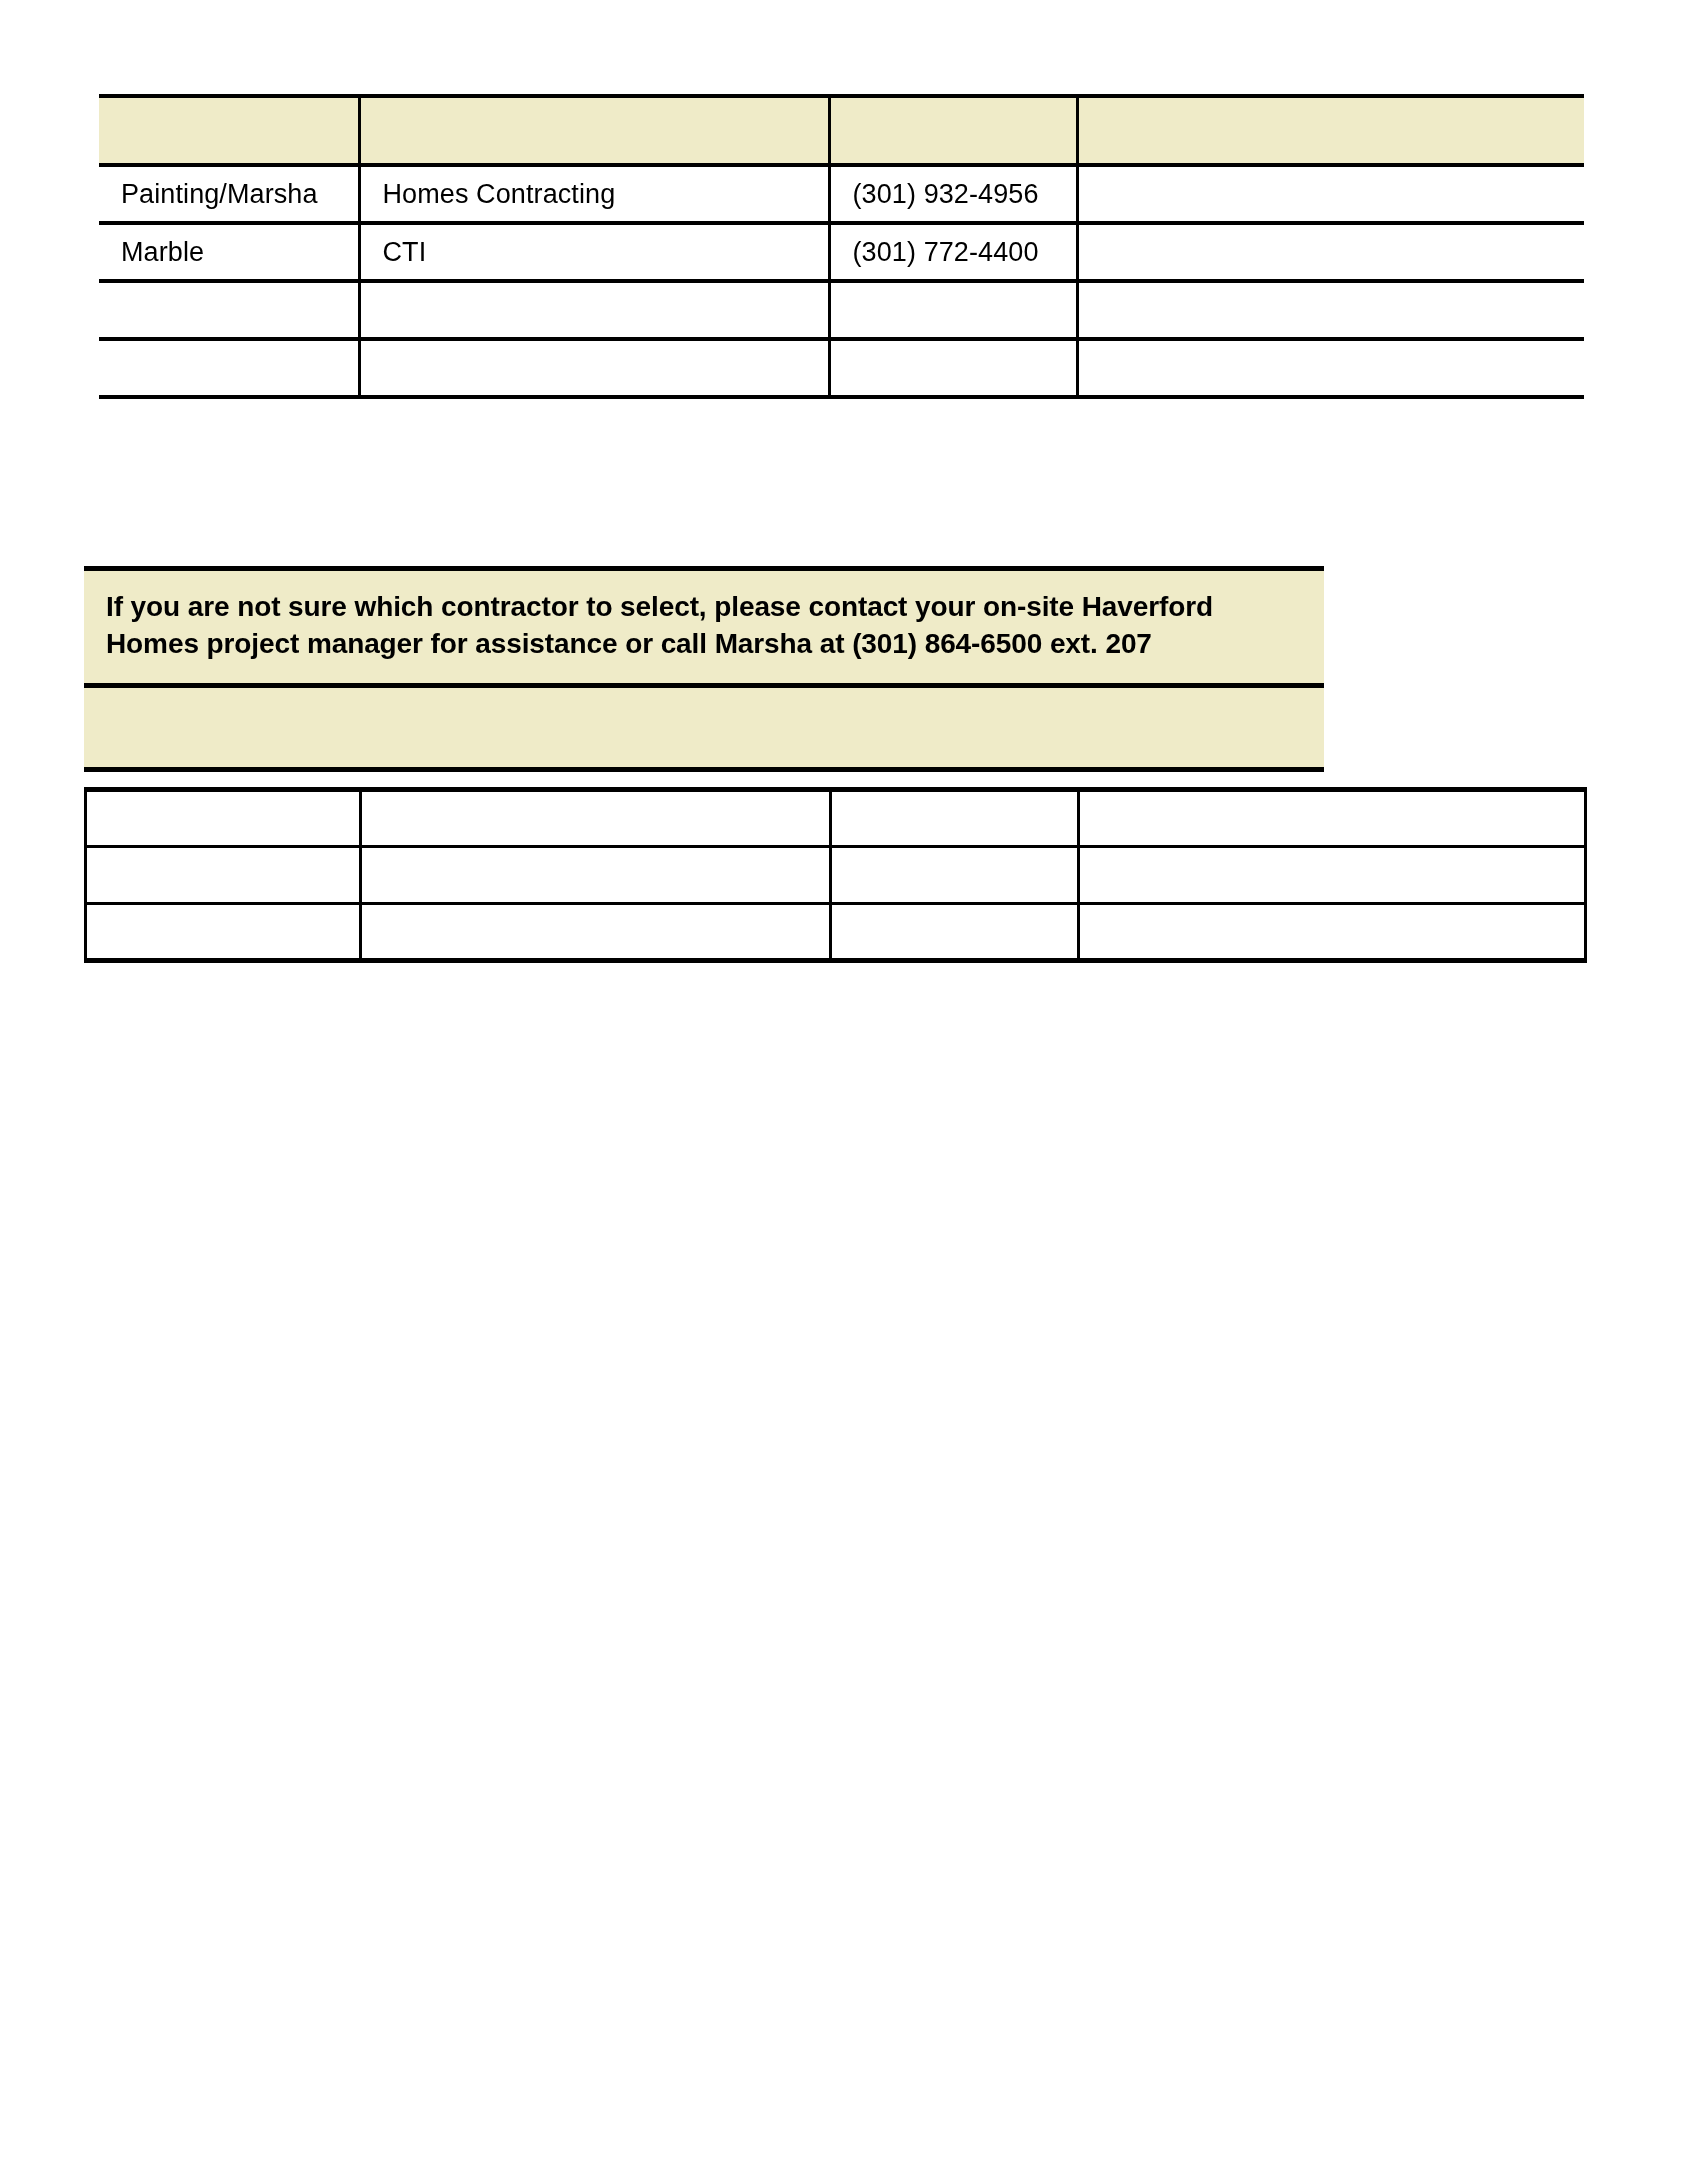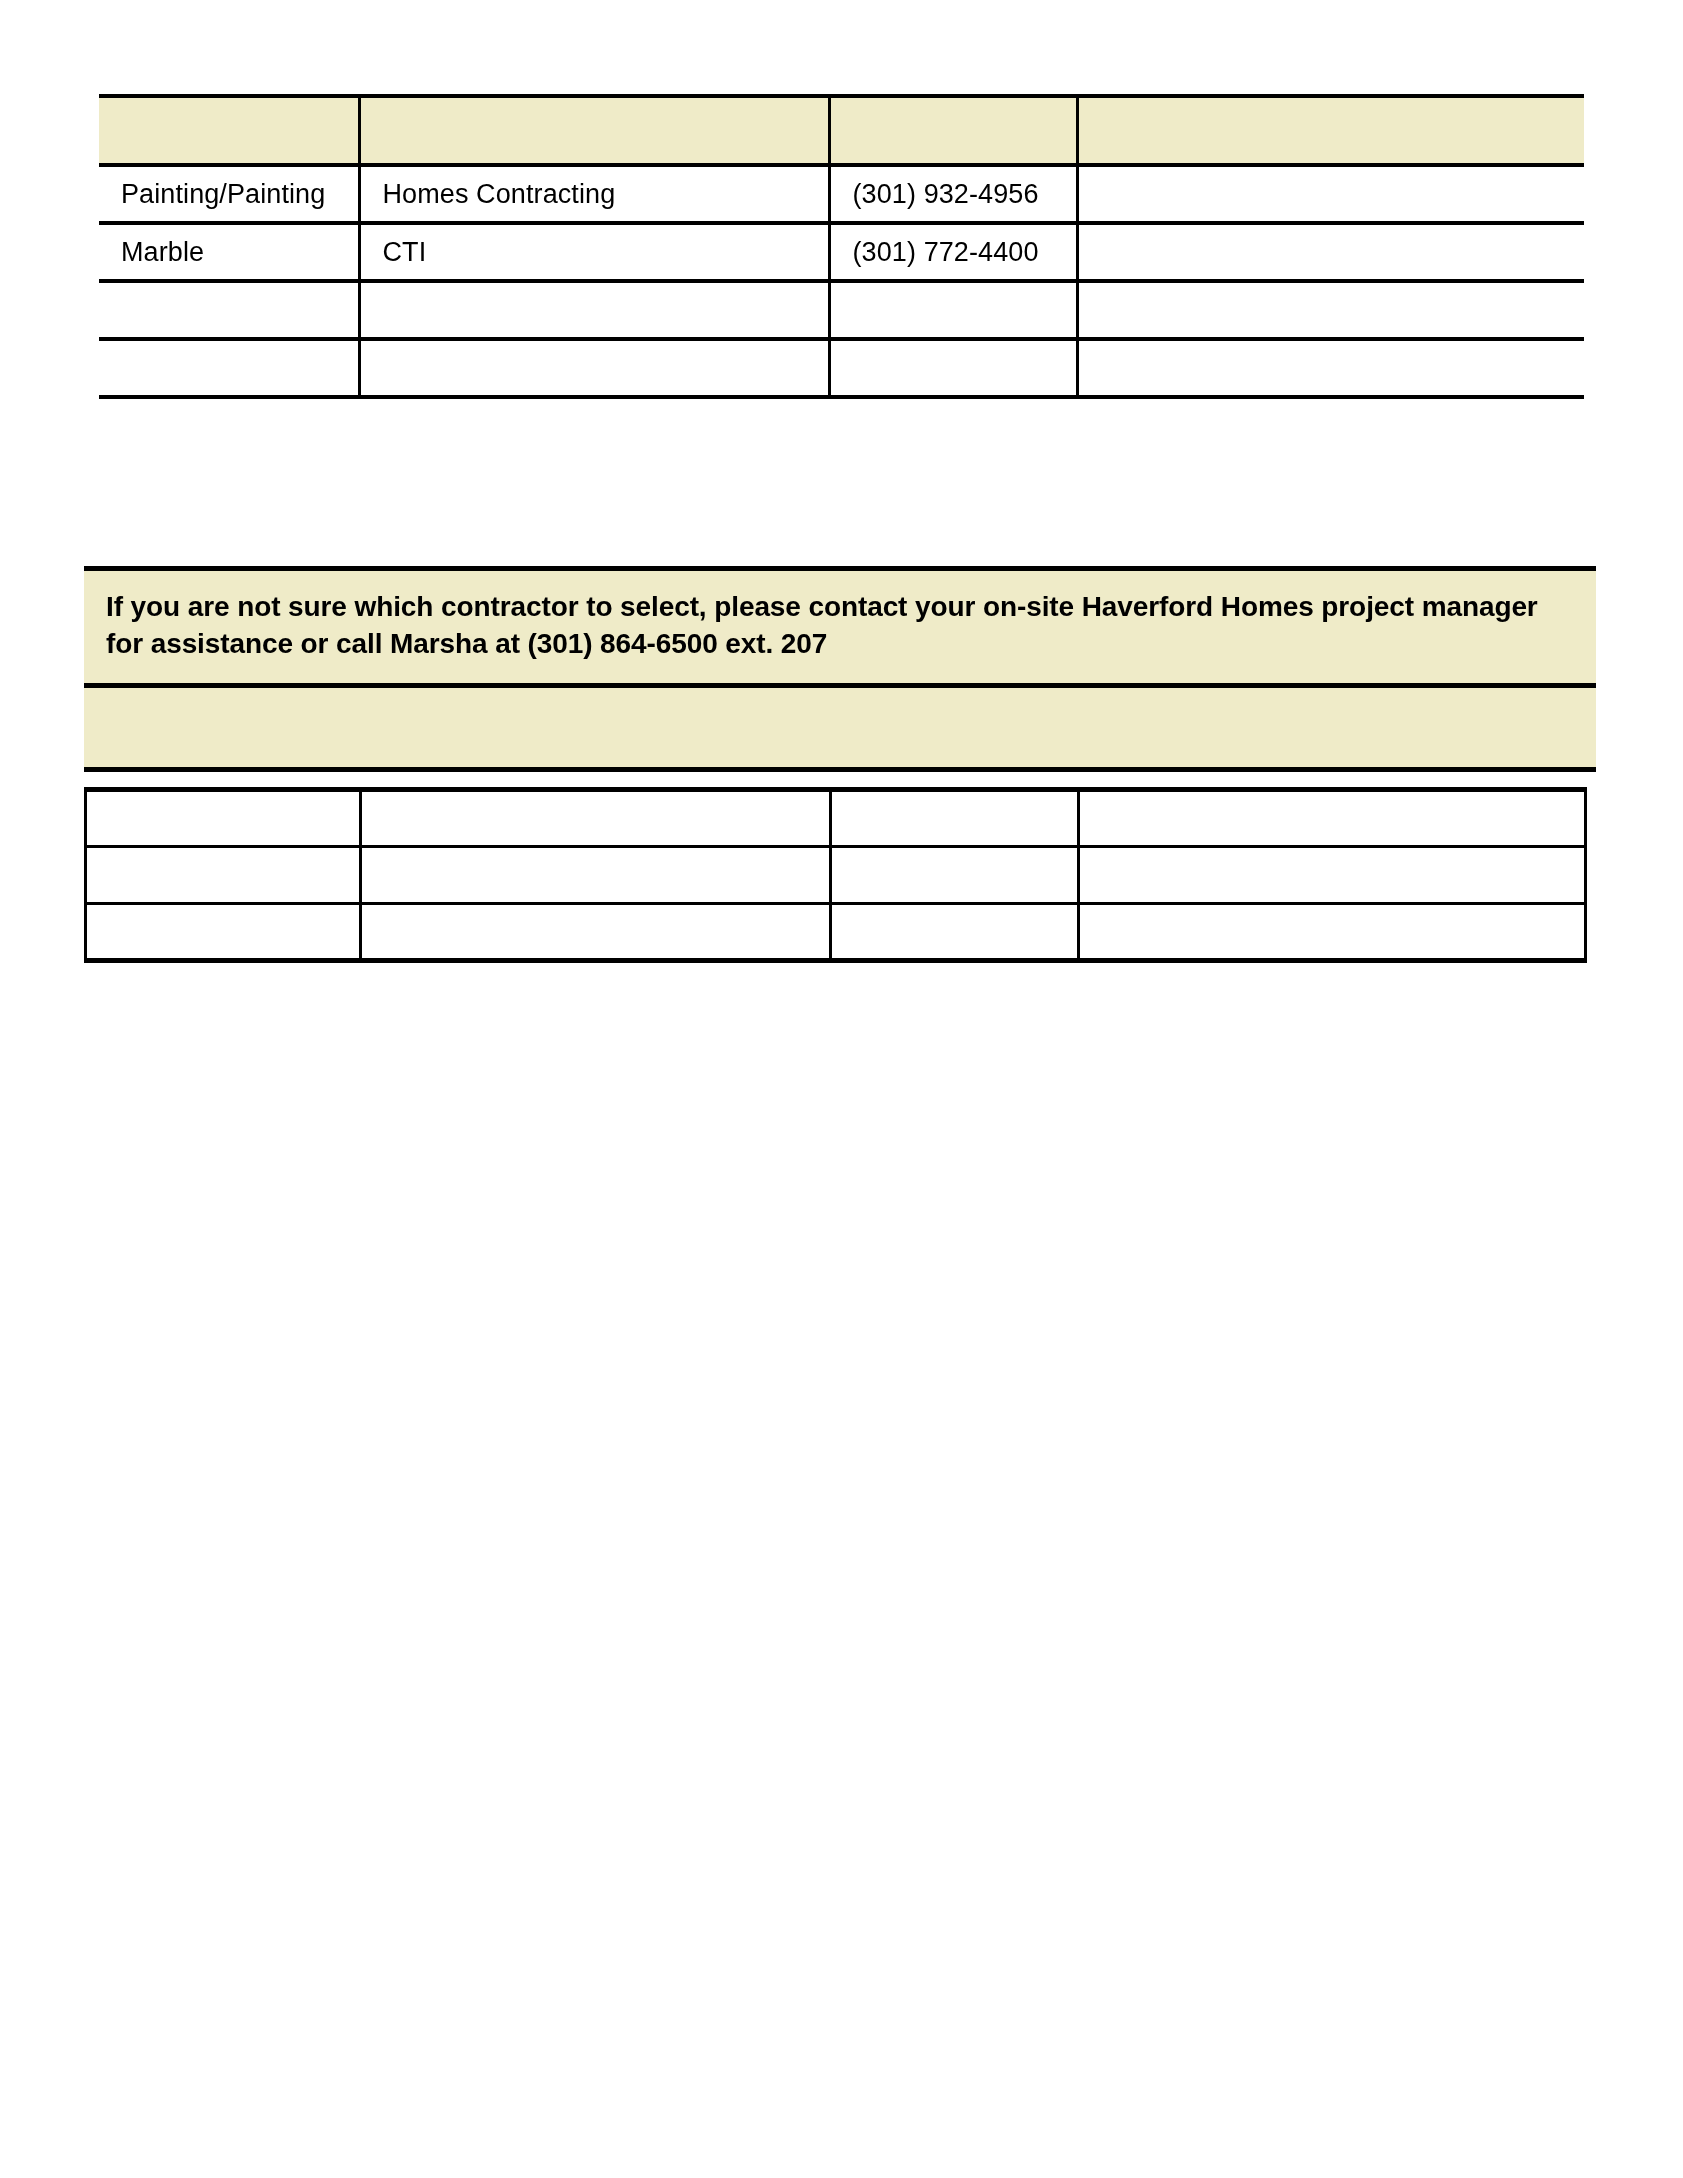--- a/index.html
+++ b/index.html
@@ -69,21 +69,21 @@
   }
   .contractor-table tr.blank-row td {
     height: 58px;
   }
 
   
   .note-band {
     position: absolute;
     left: 84px;
     top: 566px;
-    width: 1512px;
+    width: 1240px;
   }
   .note-row {
     background: #efebc8;
     border-top: 5px solid #000000;
     border-bottom: 5px solid #000000;
     box-sizing: border-box;
     padding: 18px 20px 20px 22px;
   }
   .note-text {
     font-size: 28px;
@@ -141,21 +141,21 @@
     </colgroup>
     <tbody>
       <tr class="header-row">
         <td class="first-col"></td>
         <td></td>
         <td></td>
         <td></td>
       </tr>
 
       <tr>
-        <td class="first-col">Painting/Painting</td>
+        <td class="first-col">Painting/Marsha</td>
         <td>Homes Contracting</td>
         <td>(301) 932-4956</td>
         <td></td>
       </tr>
 
       <tr>
         <td class="first-col">Marble</td>
         <td>CTI</td>
         <td>(301) 772-4400</td>
         <td></td>

